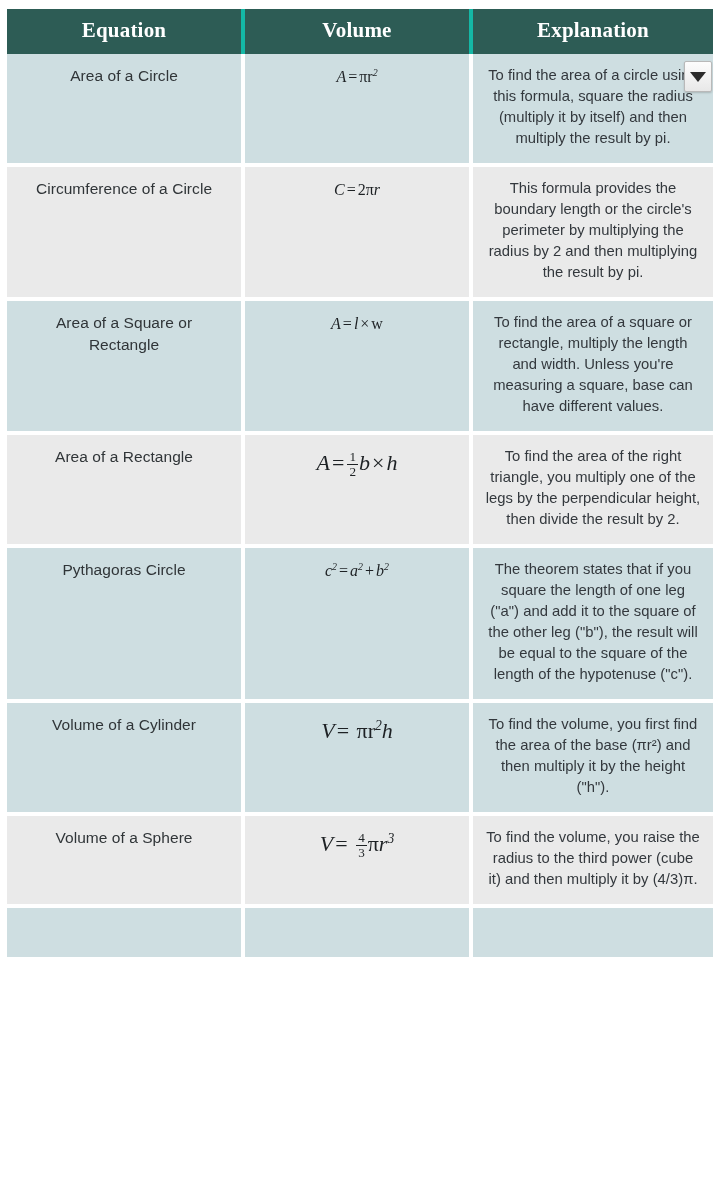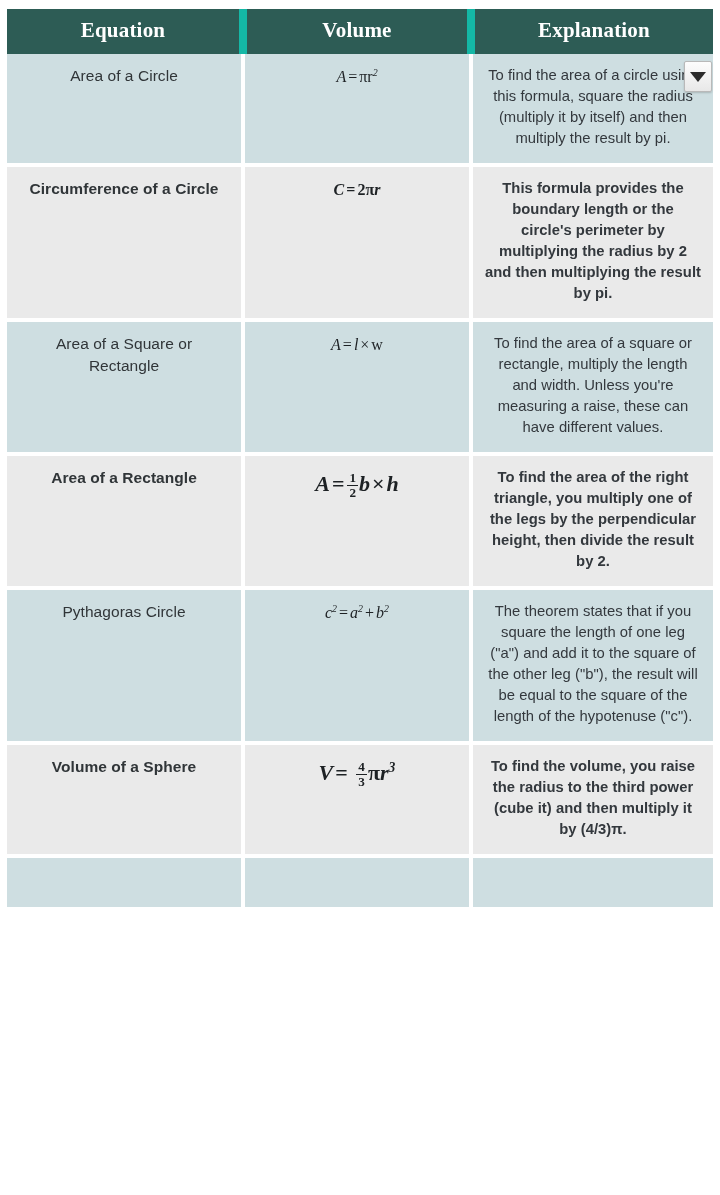--- a/index.html
+++ b/index.html
@@ -37,41 +37,41 @@
   
   thead th {
     background: #2d5c55;
     color: #ffffff;
     font-family: "Liberation Serif", "DejaVu Serif", serif;
     font-weight: 700;
     font-size: 21px;
     letter-spacing: 0.2px;
     text-align: center;
     padding: 10px 4px 12px 4px;
-    border-right: 8px solid #14b8a6;
+    border-right: 4px solid #14b8a6;
     vertical-align: middle;
     line-height: 1.1;
   }
   thead th:last-child { border-right: none; }
 
   
   tbody td {
     vertical-align: top;
     text-align: center;
     border-right: 4px solid #ffffff;
     border-bottom: 4px solid #ffffff;
     padding: 11px 12px 14px 12px;
     color: #33383d;
     line-height: 1.42;
     margin-left: 16px;
   }
   tbody td:last-child { border-right: none; }
 
   tbody tr.row-blue td { background: #cedee1; }
-  tbody tr.row-gray td { background: #eaeaea; font-weight: bold; }
+  tbody tr.row-gray td { background: #eaeaea; }
 
   .cell-eq {
     font-size: 15.5px;
     color: #303538;
     letter-spacing: 0.05px;
   }
 
   .cell-ex {
     font-size: 14.8px;
     color: #33383d;
@@ -170,36 +170,41 @@
 
       <tr class="row-gray">
         <td class="cell-eq">Circumference of a Circle</td>
         <td class="cell-fo"><span>C</span><span class="fo-op">=</span><span class="fo-rm">2</span><span class="fo-rm">π</span><span>r</span></td>
         <td class="cell-ex">This formula provides the boundary length or the circle's perimeter by multiplying the radius by 2 and then multiplying the result by pi.</td>
       </tr>
 
       <tr class="row-blue">
         <td class="cell-eq">Area of a Square or Rectangle</td>
         <td class="cell-fo"><span>A</span><span class="fo-op">=</span><span>l</span><span class="fo-op">×</span><span class="fo-rm">w</span></td>
-        <td class="cell-ex">To find the area of a square or rectangle, multiply the length and width. Unless you're measuring a raise, these can have different values.</td>
+        <td class="cell-ex">To find the area of a square or rectangle, multiply the length and width. Unless you're measuring a square, base can have different values.</td>
       </tr>
 
       <tr class="row-gray">
         <td class="cell-eq">Area of a Rectangle</td>
         <td class="cell-fo big"><span>A</span><span class="fo-op">=</span><span class="frac"><span class="num">1</span><span class="den">2</span></span><span>b</span><span class="fo-op">×</span><span>h</span></td>
         <td class="cell-ex">To find the area of the right triangle, you multiply one of the legs by the perpendicular height, then divide the result by 2.</td>
       </tr>
 
       <tr class="row-blue">
         <td class="cell-eq">Pythagoras Circle</td>
         <td class="cell-fo"><span>c</span><span class="fo-up">2</span><span class="fo-op">=</span><span>a</span><span class="fo-up">2</span><span class="fo-op">+</span><span>b</span><span class="fo-up">2</span></td>
         <td class="cell-ex">The theorem states that if you square the length of one leg ("a") and add it to the square of the other leg ("b"), the result will be equal to the square of the length of the hypotenuse ("c").</td>
       </tr>
 
 
+      <tr class="row-blue">
+        <td class="cell-eq">Volume of a Cylinder</td>
+        <td class="cell-fo big"><span>V</span><span class="fo-op">=</span>&nbsp;<span class="fo-rm">π</span><span class="fo-rm">r</span><span class="fo-up">2</span><span>h</span></td>
+        <td class="cell-ex">To find the volume, you first find the area of the base (πr²) and then multiply it by the height ("h").</td>
+      </tr>
 
       <tr class="row-gray">
         <td class="cell-eq">Volume of a Sphere</td>
         <td class="cell-fo big"><span>V</span><span class="fo-op">=</span>&nbsp;<span class="frac"><span class="num">4</span><span class="den">3</span></span><span class="fo-rm">π</span><span>r</span><span class="fo-up">3</span></td>
         <td class="cell-ex">To find the volume, you raise the radius to the third power (cube it) and then multiply it by (4/3)π.</td>
       </tr>
 
       <tr class="row-blue">
         <td class="cell-eq">&nbsp;</td>
         <td class="cell-fo">&nbsp;</td>

